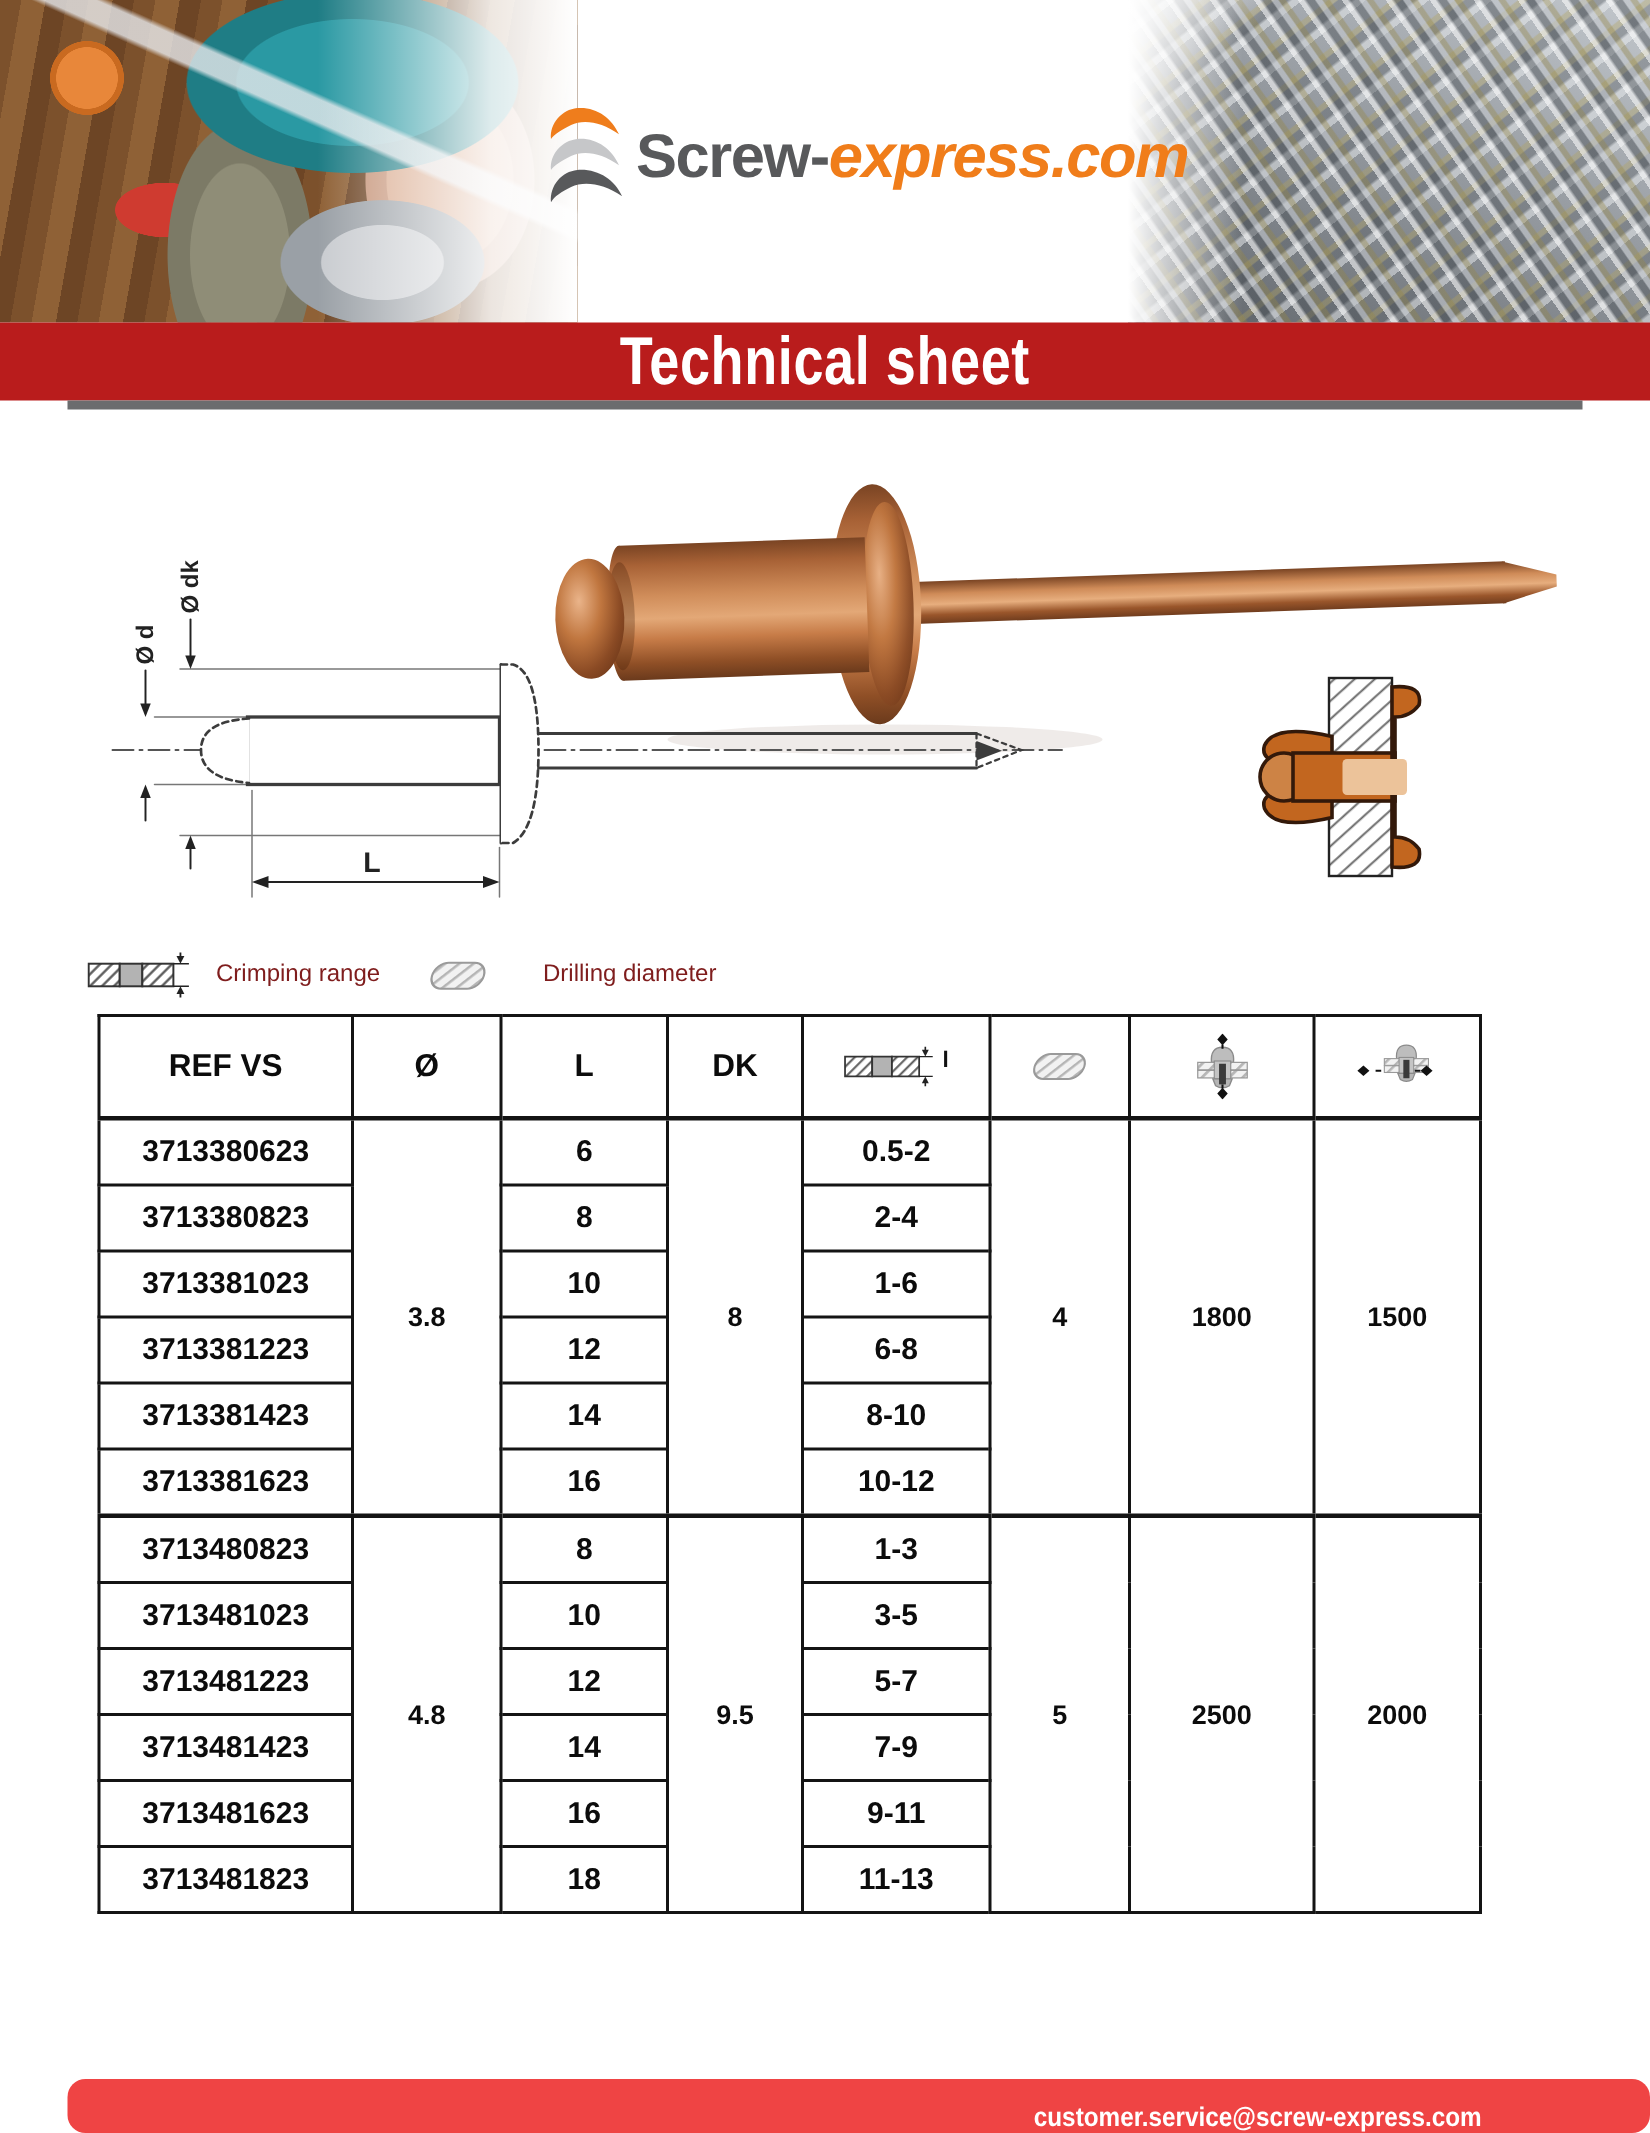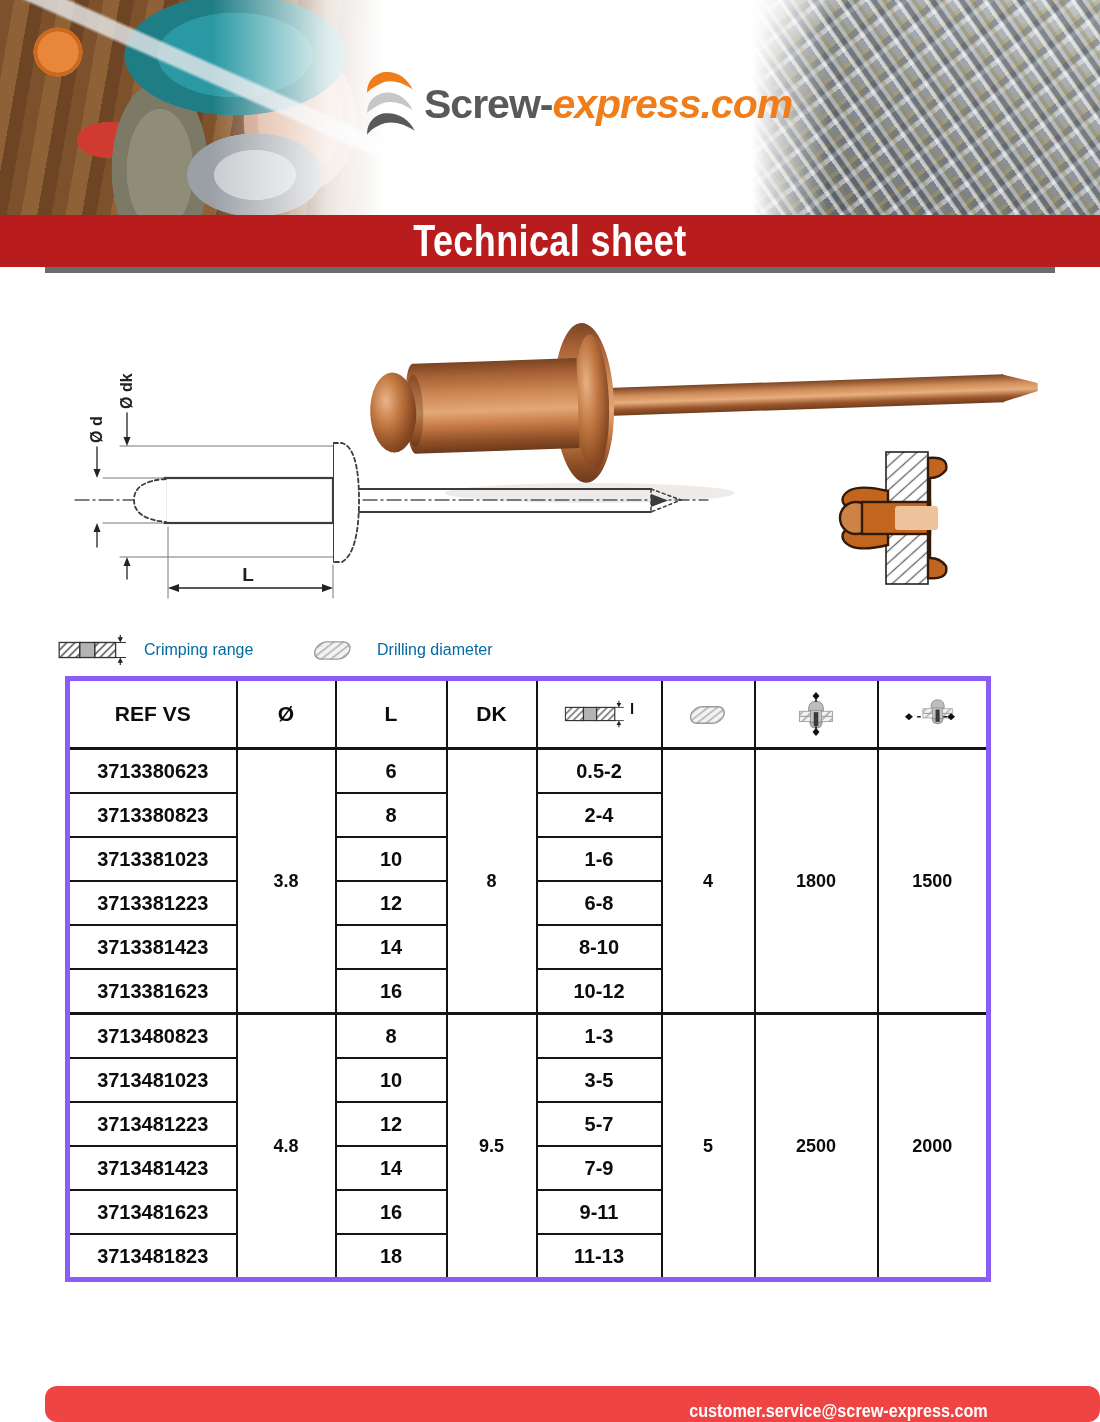--- a/index.html
+++ b/index.html
@@ -45,29 +45,29 @@
   .graybar{position:absolute;left:45px;top:267px;width:1010px;height:6px;background:#6b6c6e;}
 
   
   .figband{position:absolute;left:0;top:295px;width:1100px;height:335px;}
   .dimlabel{font-size:16px;font-weight:600;fill:#222;font-family:"Liberation Sans",sans-serif;}
   .Llabel{font-size:19px;font-weight:bold;fill:#222;font-family:"Liberation Sans",sans-serif;}
 
   
   .legend{position:absolute;left:0;top:626px;width:1100px;height:48px;}
   .leg-item{position:absolute;top:0;height:48px;display:flex;align-items:center;}
-  .leg-item .lbl{font-size:16px;color:#0369a1;white-space:nowrap;}
+  .leg-item .lbl{font-size:16px;color:#7f1d1d;white-space:nowrap;}
   .li-0{left:58px;}  .li-0 .lbl{margin-left:16px;}
-  .li-1{left:309px;} .li-1 .lbl{margin-left:20px;}
+  .li-1{left:282px;gap:12px;} .li-1 .lbl{margin-left:20px;}
   .li-2{left:520px;} .li-2 .lbl{margin-left:42px;}
   .li-3{left:738px;} .li-3 .lbl{margin-left:52px;}
 
   
   .spec{position:absolute;left:65px;top:676px;border-collapse:collapse;table-layout:fixed;
-        border:5px solid #8b5cf6;}
+        border:1px solid #8b5cf6;}
   .spec th,.spec td{border:2px solid #141414;text-align:center;vertical-align:middle;
         padding:0;color:#0c0c0c;font-weight:bold;background:#fff;}
   .spec thead th{height:66px;font-size:21px;border-bottom:3px solid #141414;}
   .spec tbody td{height:42px;font-size:20px;}
   .spec td.big{font-size:18px;}
   .spec tr.group-start td{border-top:3px solid #141414;}
   .dimletter{font-size:15px;font-weight:bold;color:#111;margin-left:4px;vertical-align:6px;}
   .hic{vertical-align:middle;}
 
   

